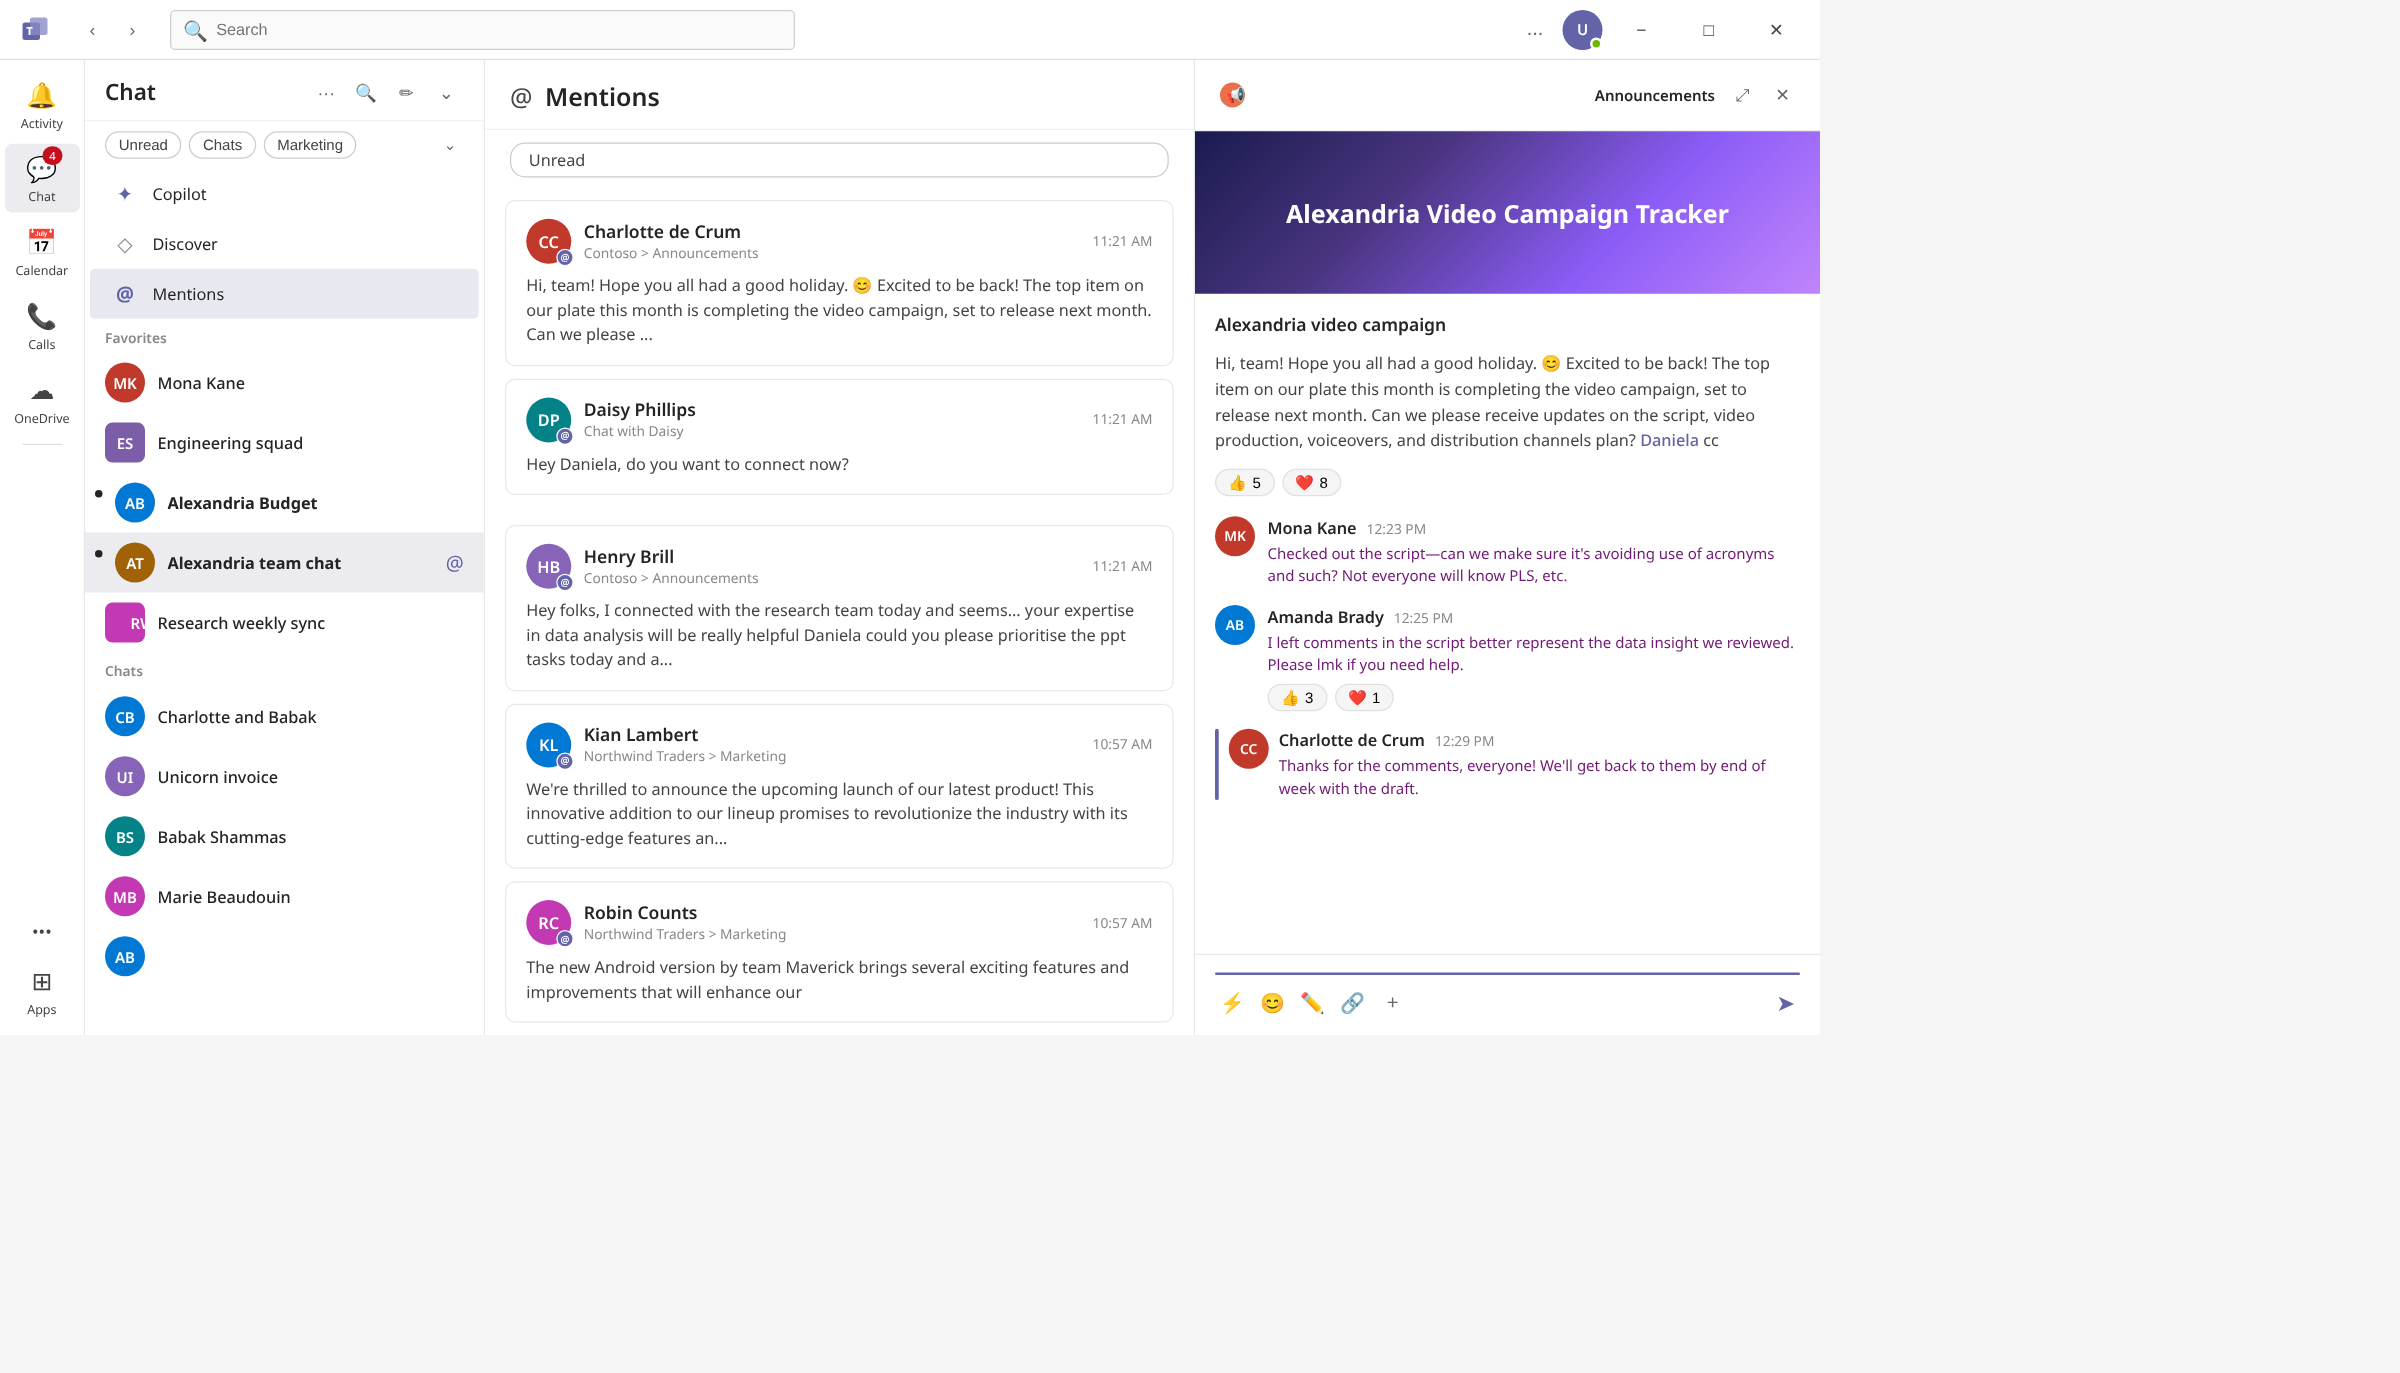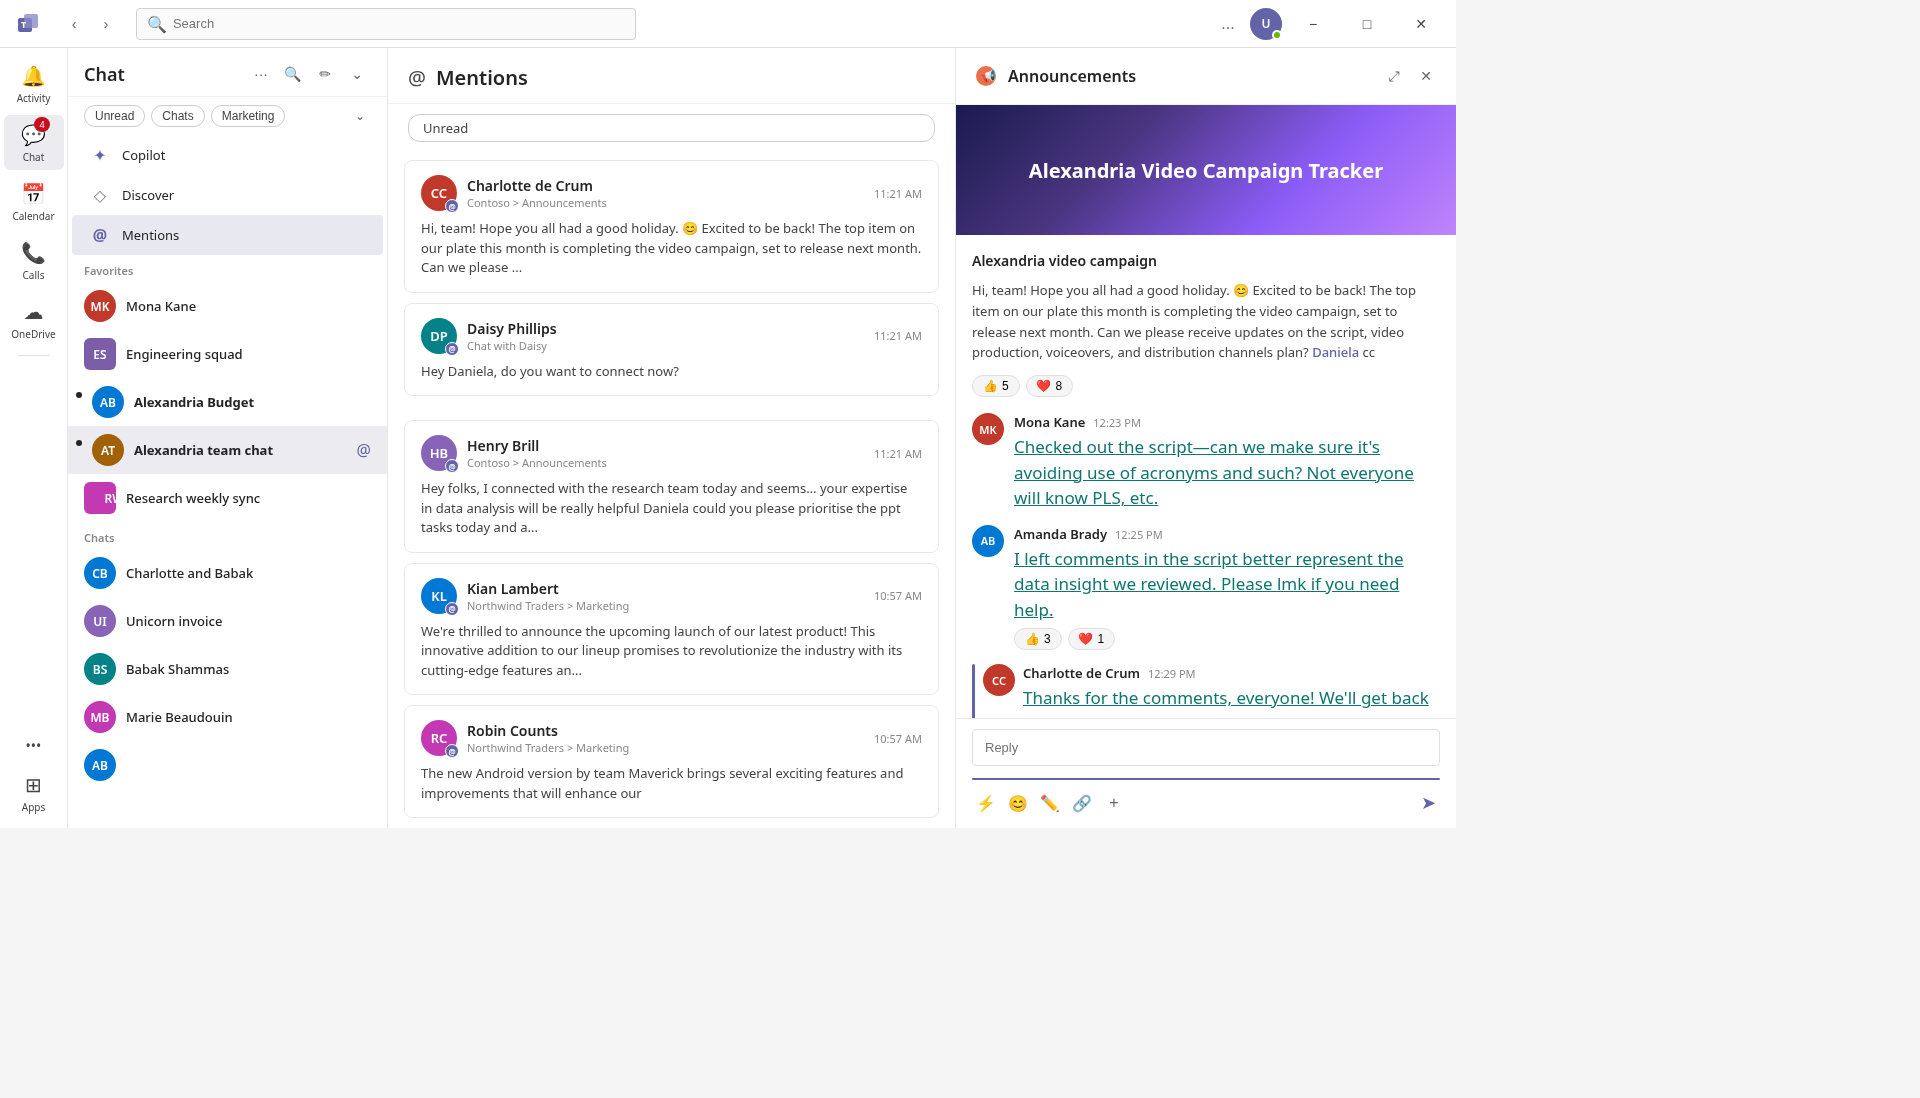--- a/index.html
+++ b/index.html
@@ -76,38 +76,38 @@
     .mention-avatar .at-badge { position: absolute; bottom: -2px; right: -2px; width: 14px; height: 14px; background: #6264a7; border-radius: 50%; display: flex; align-items: center; justify-content: center; font-size: 8px; color: #fff; border: 1px solid #fff; }
     .mention-name { font-size: 14px; font-weight: 600; color: #242424; }
     .mention-source { font-size: 11px; color: #888; }
     .mention-time { font-size: 11px; color: #888; margin-left: auto; }
     .mention-text { font-size: 13px; color: #444; line-height: 1.5; }
 
     
     .announcements-panel { width: 500px; background: #fff; display: flex; flex-direction: column; flex-shrink: 0; }
     .ann-header { display: flex; align-items: center; gap: 8px; padding: 14px 16px; border-bottom: 1px solid #f0f0f0; }
     .ann-icon { width: 28px; height: 28px; display: flex; align-items: center; justify-content: center; }
-    .ann-title { font-size: 16px; font-weight: 600; color: #242424; flex: 1; }
+    .ann-title { font-size: 12px; font-weight: 600; color: #242424; flex: 1; text-align: right; }
     .ann-actions { display: flex; gap: 4px; }
     .ann-hero { background: linear-gradient(135deg, #1a1a4e, #4a3580, #8b5cf6, #c084fc); padding: 0; overflow: hidden; }
     .ann-hero-img { width: 100%; height: 130px; display: flex; align-items: center; justify-content: center; }
     .ann-hero-text { font-size: 20px; font-weight: 700; color: #fff; text-align: right; padding: 0 20px; }
     .ann-body { padding: 16px; flex: 1; overflow-y: auto; }
     .ann-post-title { font-size: 14px; font-weight: 600; color: #242424; margin-bottom: 10px; }
     .ann-post-text { font-size: 13px; color: #444; line-height: 1.6; margin-bottom: 12px; }
     .ann-mention { color: #6264a7; font-weight: 500; }
     .reactions-row { display: flex; gap: 6px; margin-bottom: 16px; }
     .reaction-btn { border: 1px solid #e0e0e0; border-radius: 12px; padding: 3px 10px; background: #f5f5f5; cursor: pointer; font-size: 12px; display: flex; align-items: center; gap: 4px; }
     .reply-item { display: flex; gap: 10px; margin-bottom: 14px; }
     .reply-avatar { width: 32px; height: 32px; border-radius: 50%; display: flex; align-items: center; justify-content: center; font-size: 11px; font-weight: 600; color: #fff; flex-shrink: 0; }
     .reply-content { flex: 1; }
     .reply-header { display: flex; align-items: baseline; gap: 8px; margin-bottom: 3px; }
     .reply-name { font-size: 13px; font-weight: 600; color: #242424; }
     .reply-time { font-size: 11px; color: #888; }
-    .reply-text { font-size: 17px; color: #0f766e; line-height: 1.5; text-decoration: underline; }
+    .reply-text { font-size: 12px; color: #701a75; line-height: 1.5; }
     .reply-reactions { display: flex; gap: 6px; margin-top: 6px; }
     .ann-active-indicator { width: 3px; background: #6264a7; border-radius: 2px; align-self: stretch; flex-shrink: 0; }
     .reply-with-indicator { display: flex; gap: 8px; margin-bottom: 14px; }
     .ann-reply-box { border-top: 1px solid #e8e8e8; padding: 10px 16px; }
     .reply-input { border: 1px solid #e0e0e0; border-radius: 4px; padding: 10px 12px; width: 100%; font-size: 13px; color: #888; outline: none; background: #fff; margin-bottom: 8px; }
     .reply-toolbar { display: flex; align-items: center; gap: 4px; }
     .reply-tool { background: none; border: none; cursor: pointer; width: 28px; height: 28px; border-radius: 4px; display: flex; align-items: center; justify-content: center; color: #666; font-size: 16px; }
     .reply-send { margin-left: auto; background: none; border: none; cursor: pointer; color: #6264a7; font-size: 18px; padding: 4px; }
     .reply-send-line { height: 2px; background: #6264a7; margin-top: 4px; border-radius: 1px; }
 
@@ -447,21 +447,20 @@
             <div class="reply-header">
               <span class="reply-name">Charlotte de Crum</span>
               <span class="reply-time">12:29 PM</span>
             </div>
             <div class="reply-text">Thanks for the comments, everyone! We'll get back to them by end of week with the draft.</div>
           </div>
         </div>
       </div>
 
       <div class="ann-reply-box">
-        <input class="reply-input" type="text" placeholder="Reply" style="">
         <div class="reply-send-line"></div>
         <div class="reply-toolbar" style="margin-top:8px;">
           <button class="reply-tool">⚡</button>
           <button class="reply-tool">😊</button>
           <button class="reply-tool">✏️</button>
           <button class="reply-tool">🔗</button>
           <button class="reply-tool">+</button>
           <button class="reply-send">➤</button>
         </div>
       </div>

